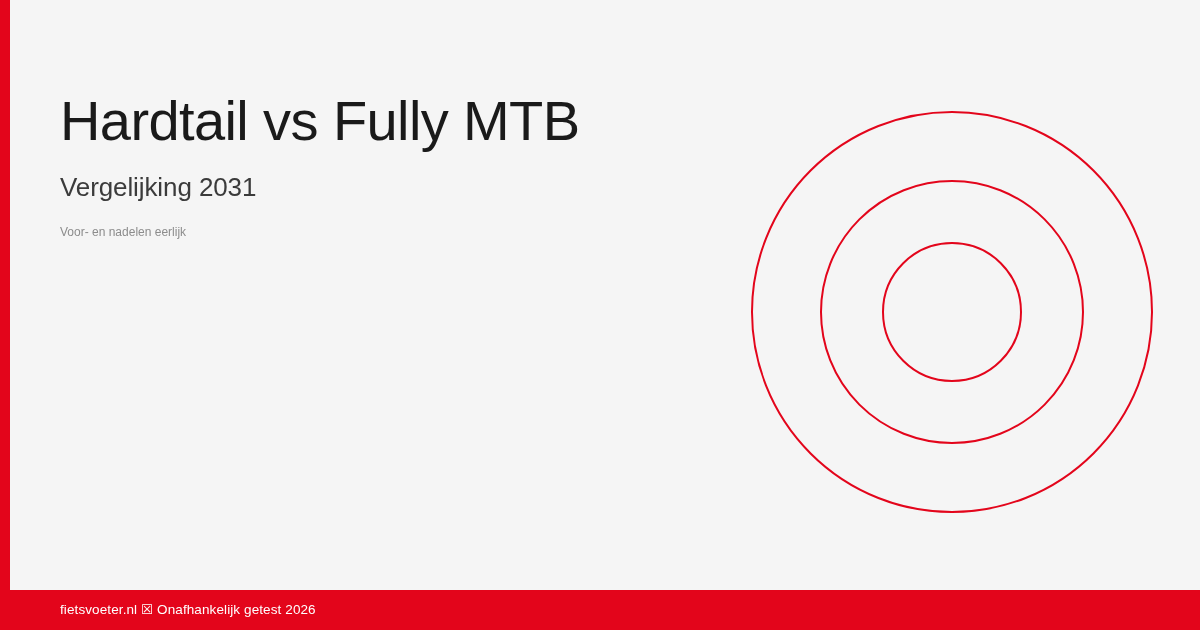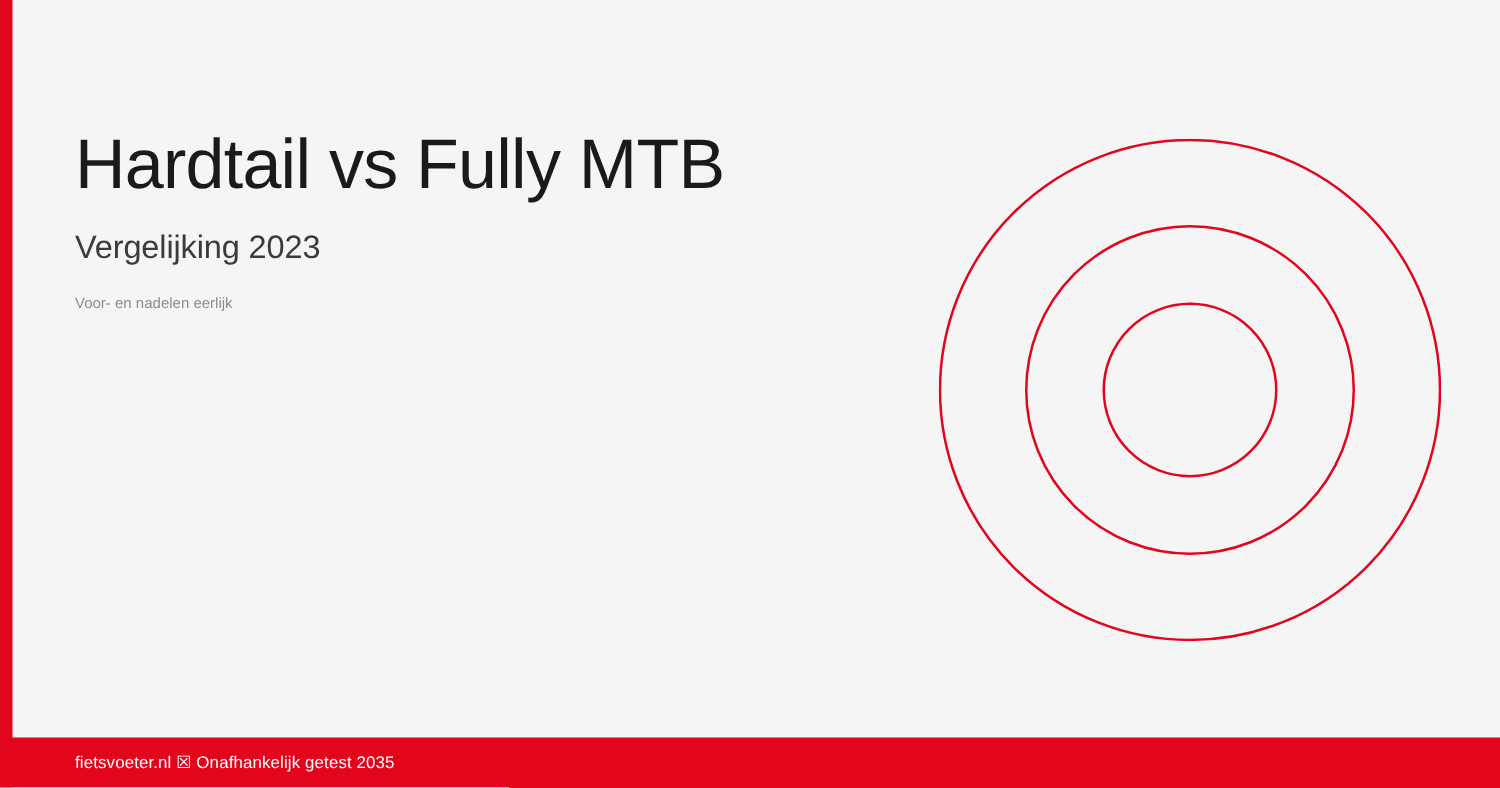--- a/index.html
+++ b/index.html
@@ -52,21 +52,21 @@
     font-size: 13.5px;
     font-family: "Liberation Sans", sans-serif;
     letter-spacing: 0.1px;
     white-space: nowrap;
   }
 
   
   .text-block {
     position: absolute;
     left: 60px;
-    top: 100px;
+    top: 90px;
     width: 640px;
   }
   .headline {
     margin: 0;
     font-size: 56px;
     font-weight: 400;
     line-height: 1.1;
     color: #1a1a1a;
     letter-spacing: -0.6px;
     white-space: nowrap;
@@ -103,29 +103,29 @@
 </style>
 </head>
 <body>
 
 <div class="canvas">
 
   <div class="accent-bar-left"></div>
 
   <div class="text-block">
     <h1 class="headline">Hardtail vs Fully MTB</h1>
-    <h2 class="subheadline">Vergelijking 2023</h2>
+    <h2 class="subheadline">Vergelijking 2031</h2>
     <p class="tagline">Voor- en nadelen eerlijk</p>
   </div>
 
   <div class="rings">
     <svg width="402" height="402" viewBox="0 0 402 402" xmlns="http://www.w3.org/2000/svg">
       <circle cx="201" cy="201" r="200" fill="none" stroke="#e3051b" stroke-width="2"></circle>
       <circle cx="201" cy="201" r="131" fill="none" stroke="#e3051b" stroke-width="2"></circle>
       <circle cx="201" cy="201" r="69" fill="none" stroke="#e3051b" stroke-width="2"></circle>
     </svg>
   </div>
 
   <div class="footer-bar">
-    <span class="footer-text">fietsvoeter.nl ☒ Onafhankelijk getest 2035</span>
+    <span class="footer-text">fietsvoeter.nl ☒ Onafhankelijk getest 2026</span>
   </div>
 
 </div>
 
 </body></html>

